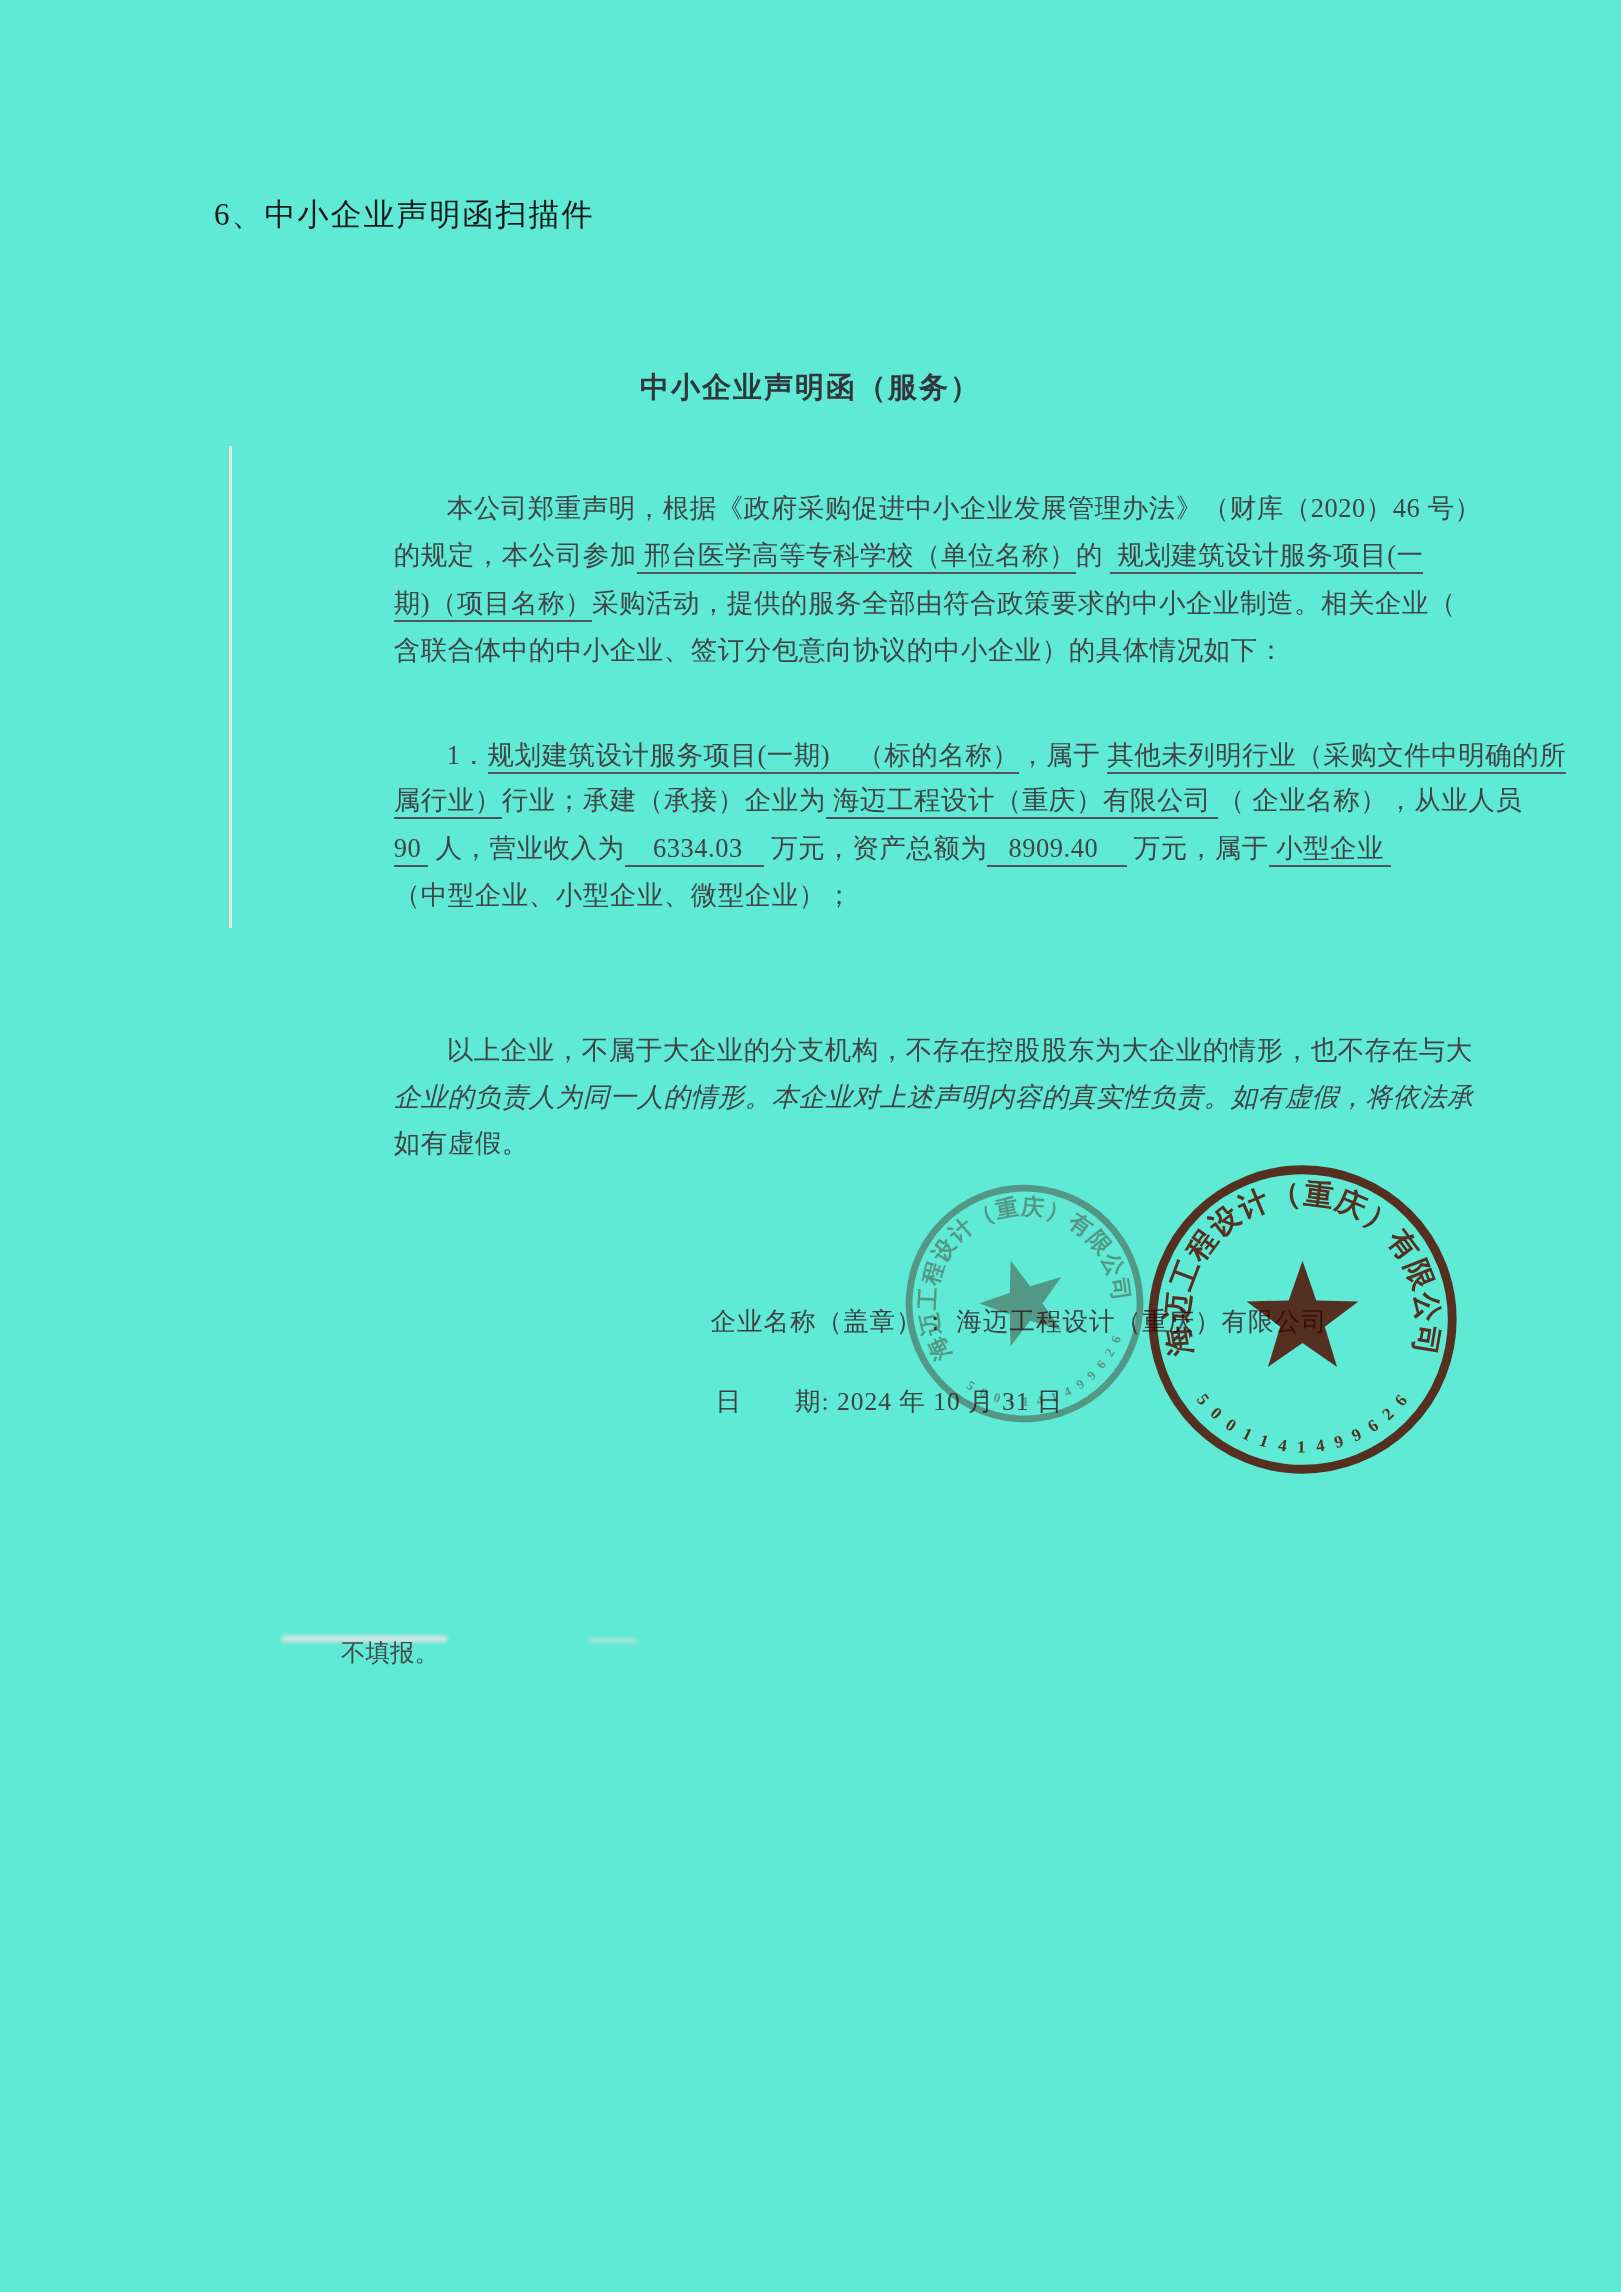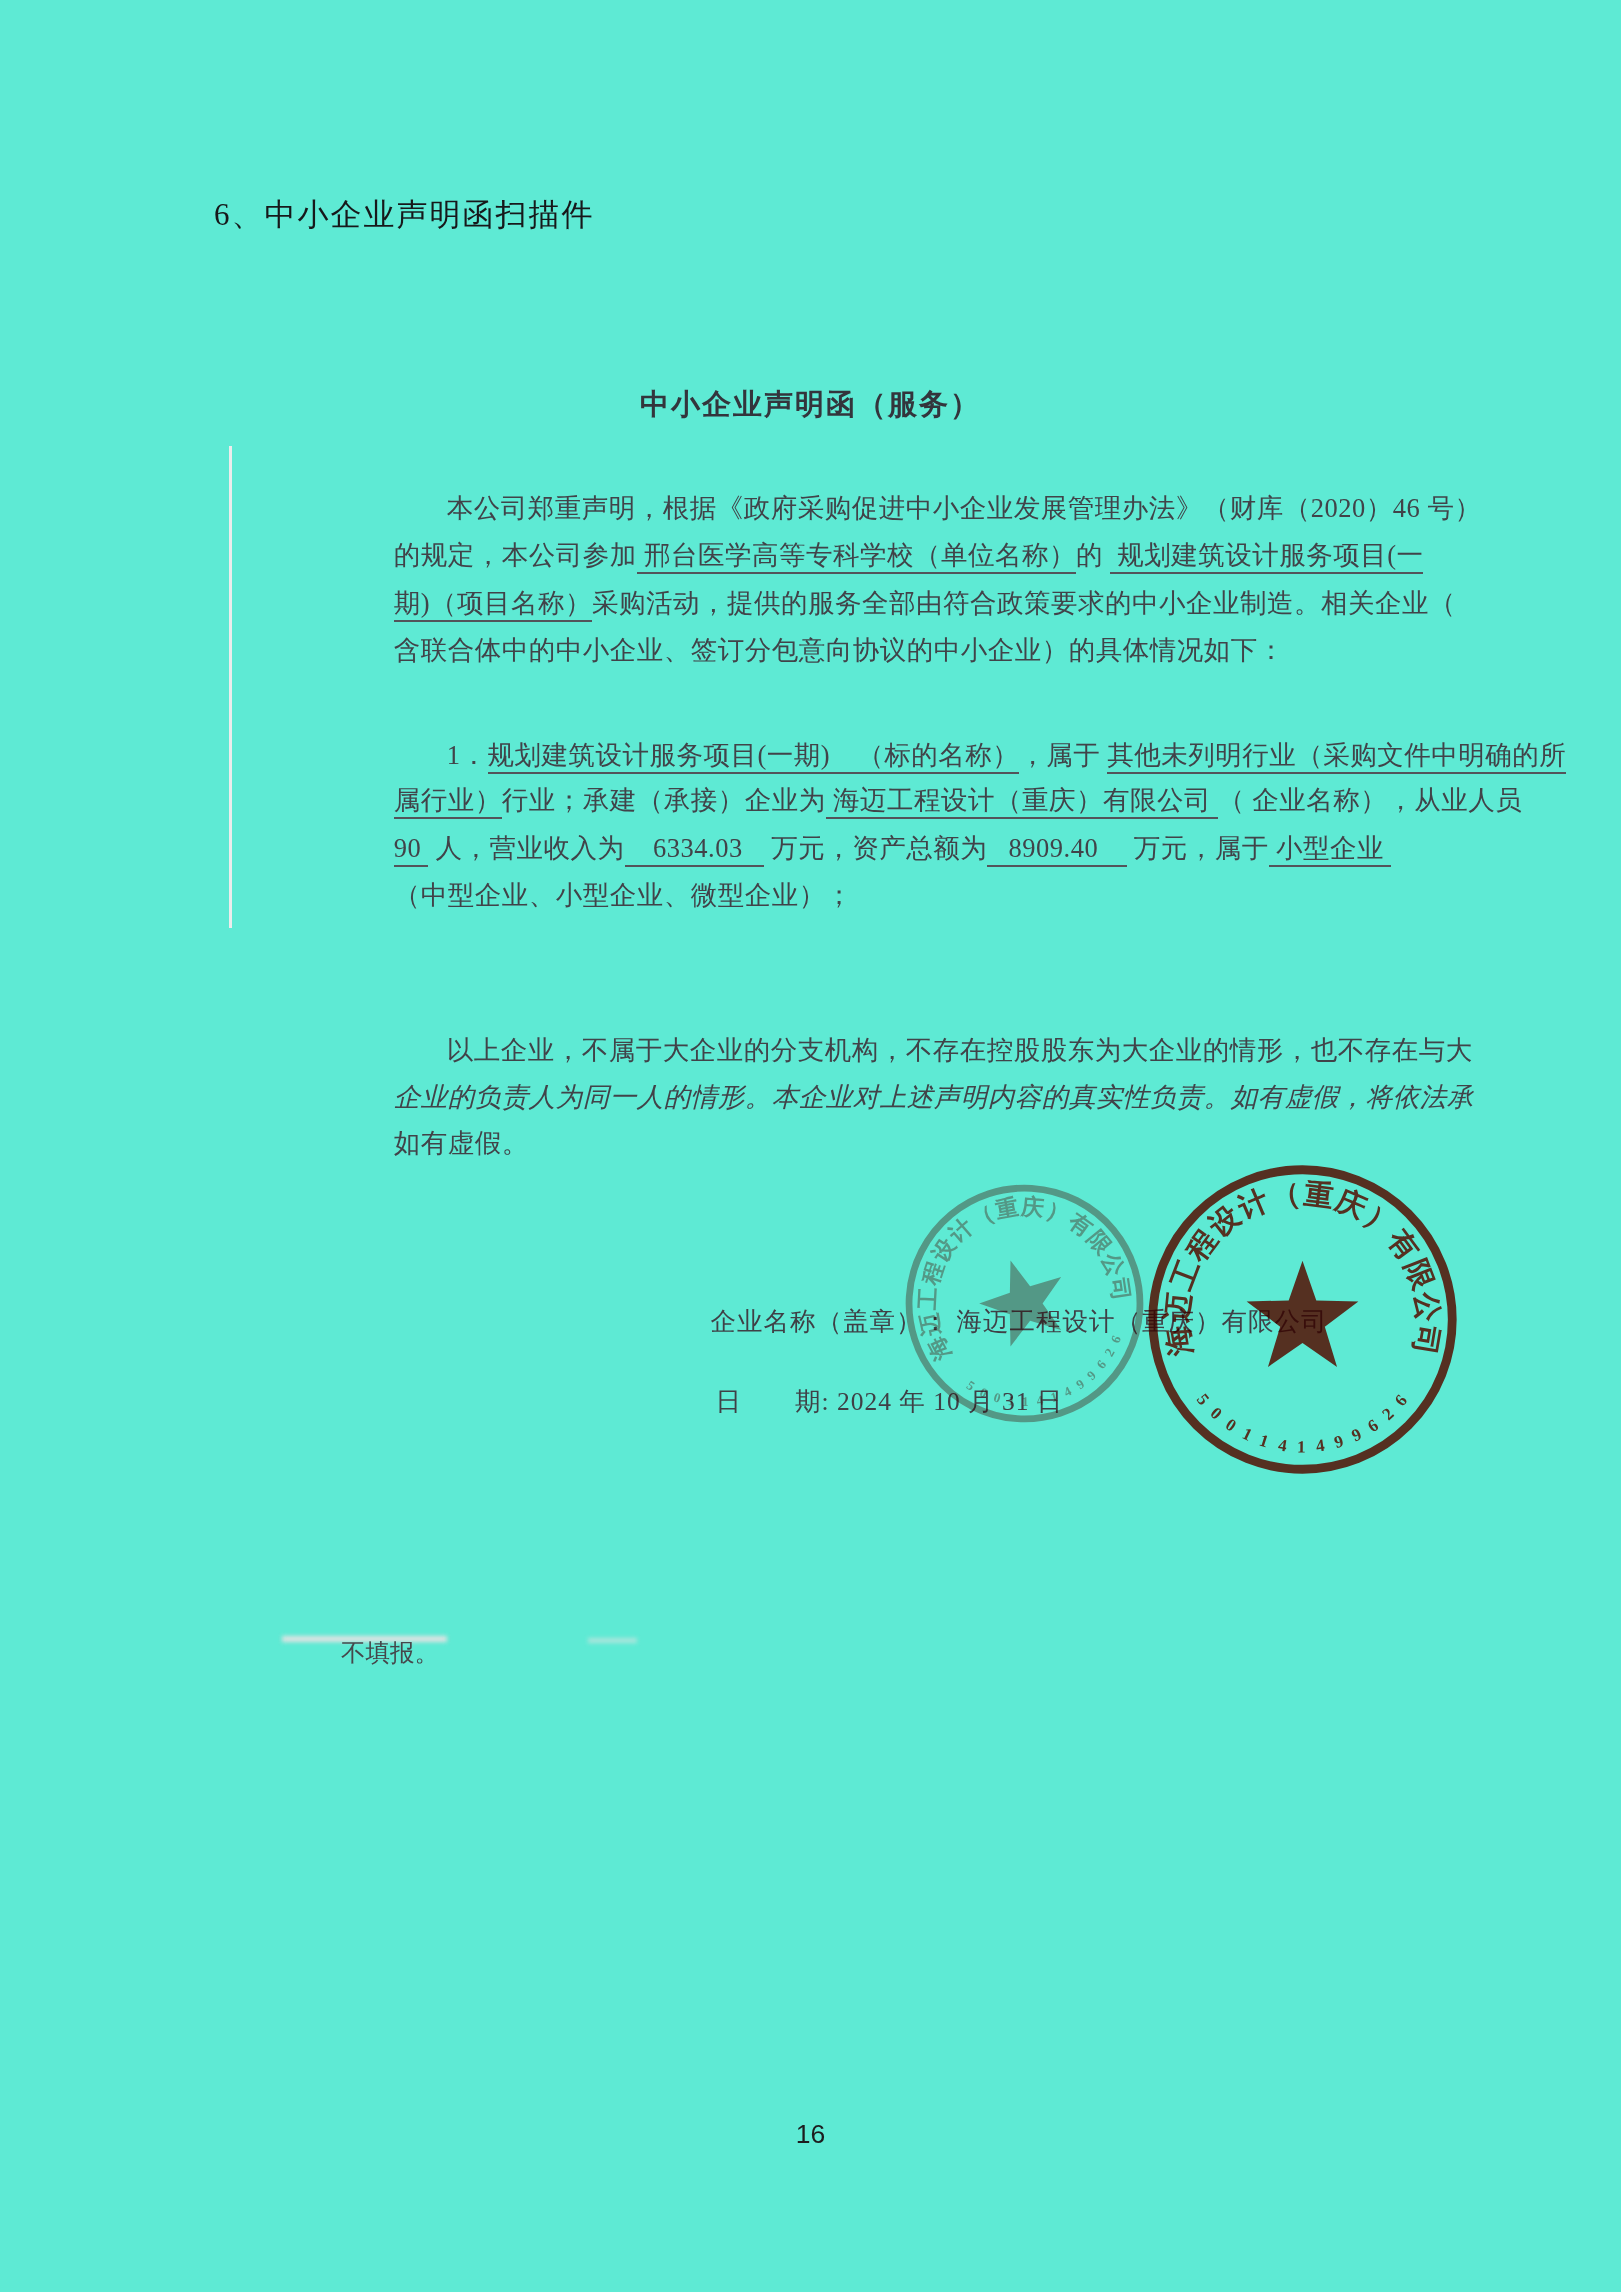--- a/index.html
+++ b/index.html
@@ -14,21 +14,21 @@
   .abs{position:absolute;}
   .doc-heading{
     left:214px;top:194px;
     font-size:31px;color:#17181a;
     letter-spacing:2px;white-space:pre;
   }
   .letter-title{
     left:0;top:368px;width:1621px;
     text-align:center;
     font-size:29px;font-weight:bold;color:#33353c;
-    letter-spacing:2px;white-space:pre;margin-top:17px;
+    letter-spacing:2px;white-space:pre;
   }
   .body-block{left:351px;top:0;width:1068px;}
   .bline{
     position:absolute;left:0;
     font-size:26.5px;color:#414349;
     white-space:pre;letter-spacing:0.5px;
   }
   .indent{padding-left:53px;}
   .u{
     border-bottom:2px solid #53545a;
@@ -154,16 +154,15 @@
       <text class="seal-text" font-size="17.5" fill="#e4291b">
         <textPath href="#arcBotR" startOffset="0" textLength="250" lengthAdjust="spacing">5001141499626</textPath>
       </text>
     </svg>
   </div>
 
   <div class="abs note-block">
     <div>不填报。</div>
   </div>
 
-  <div class="abs page-number">16</div>
 
 </div>
 
 
 </body></html>

